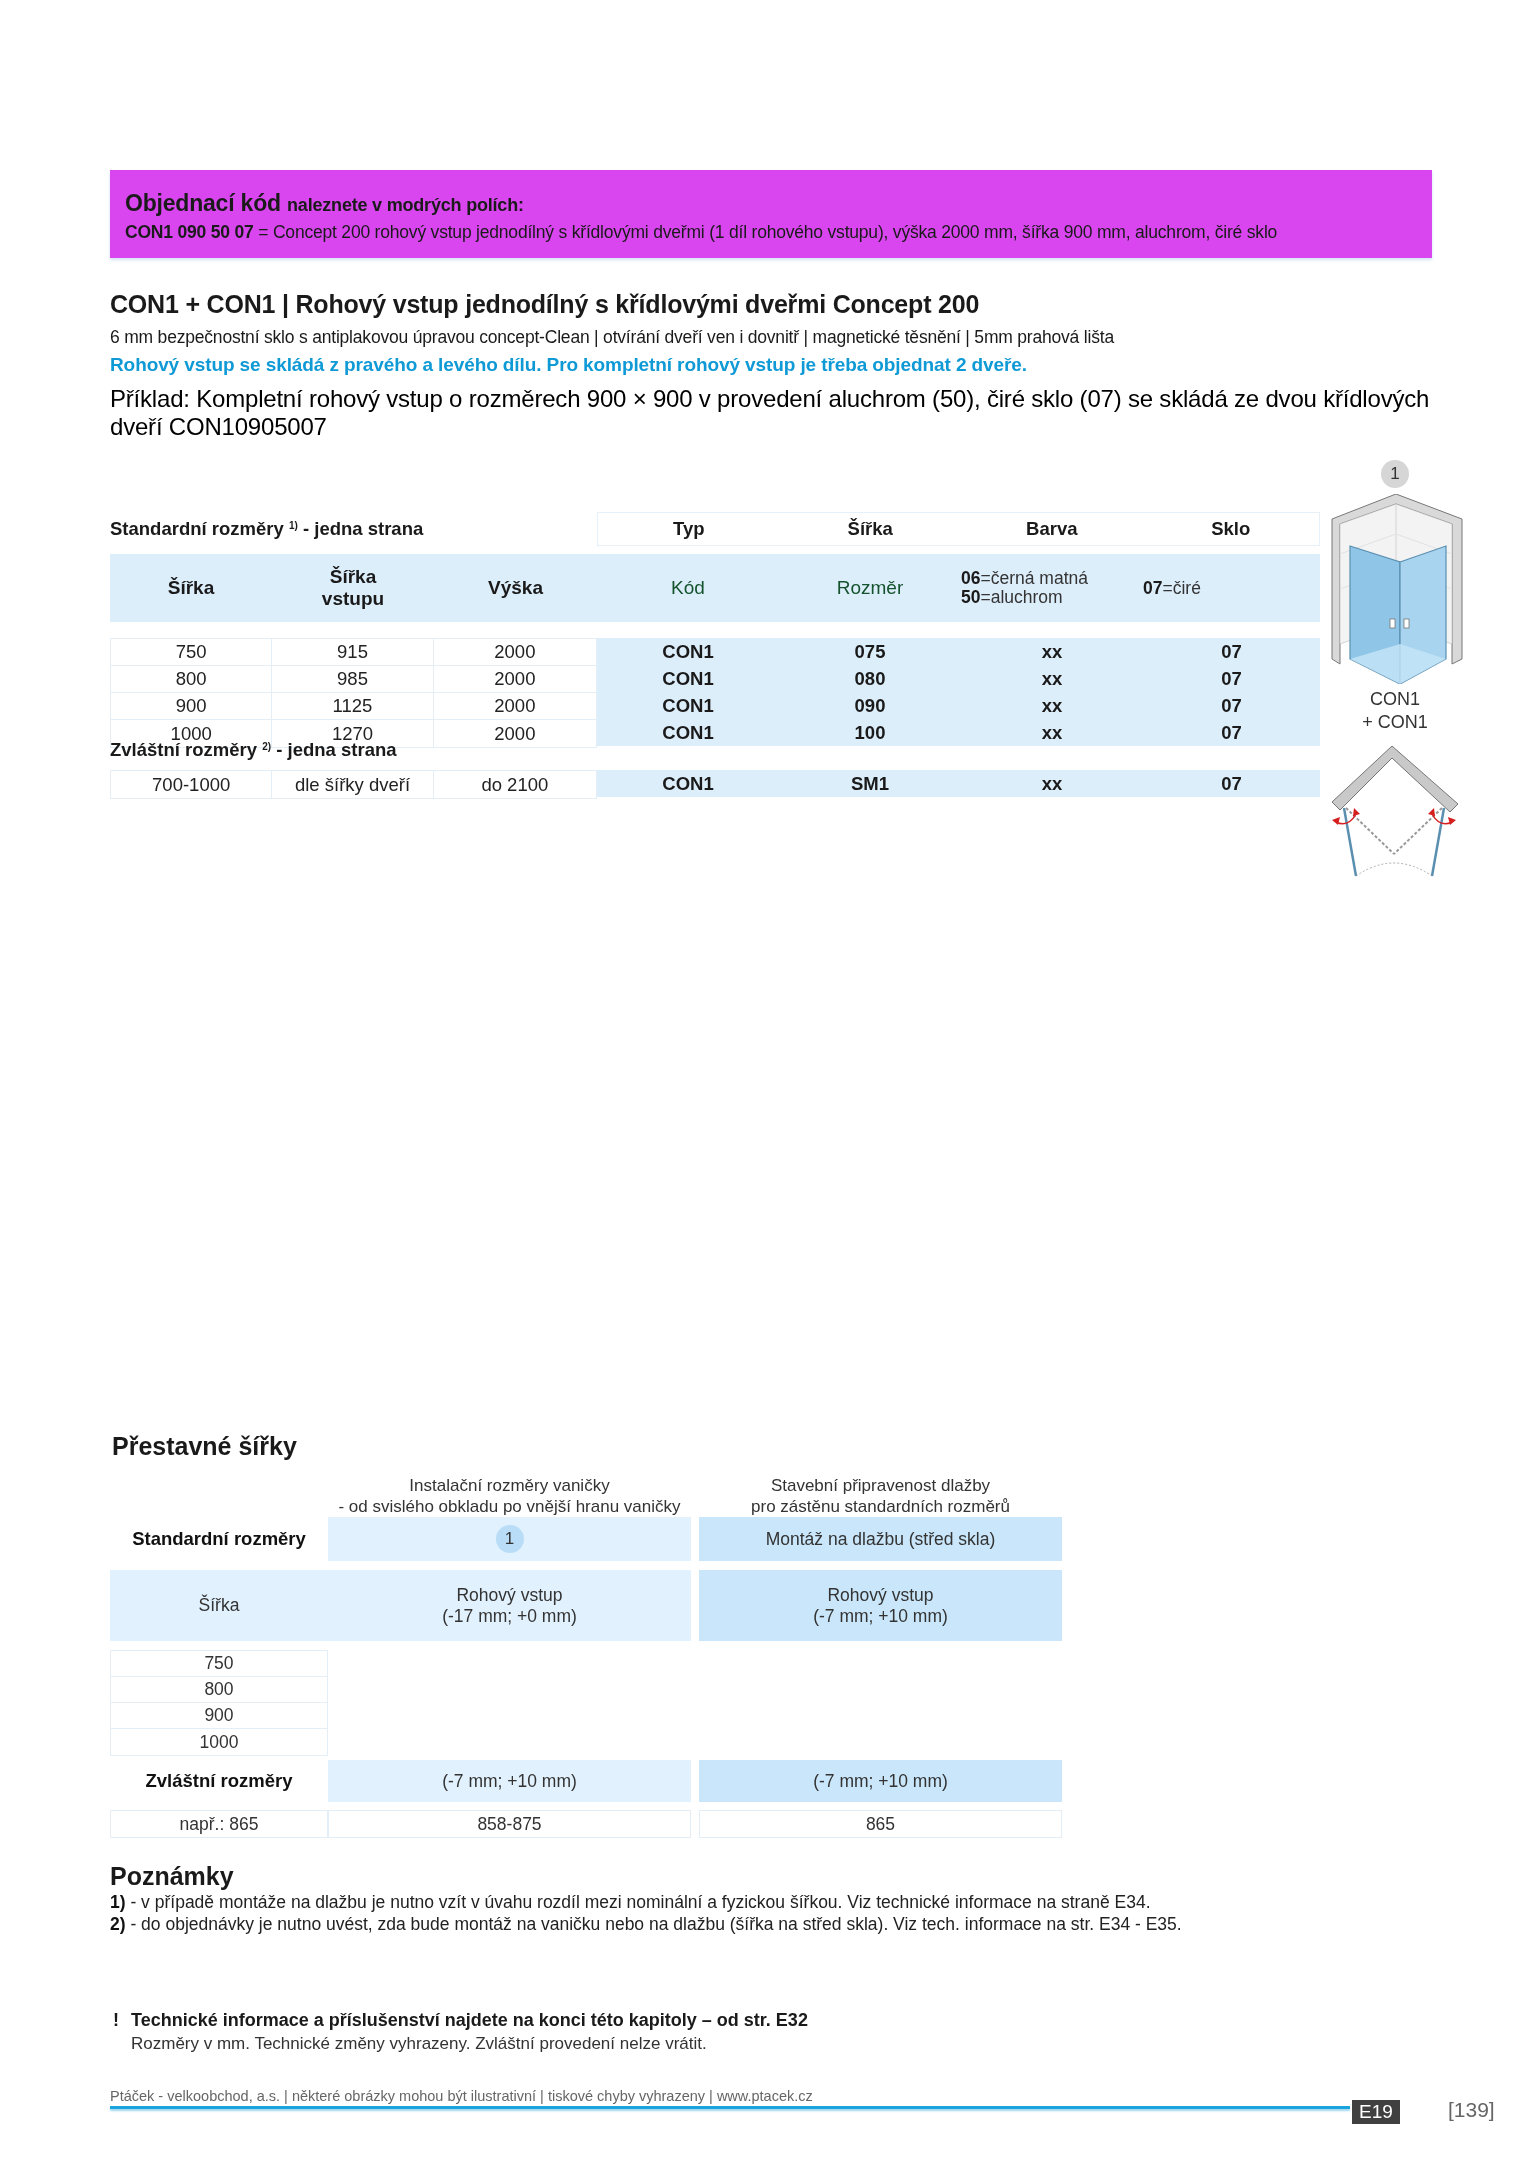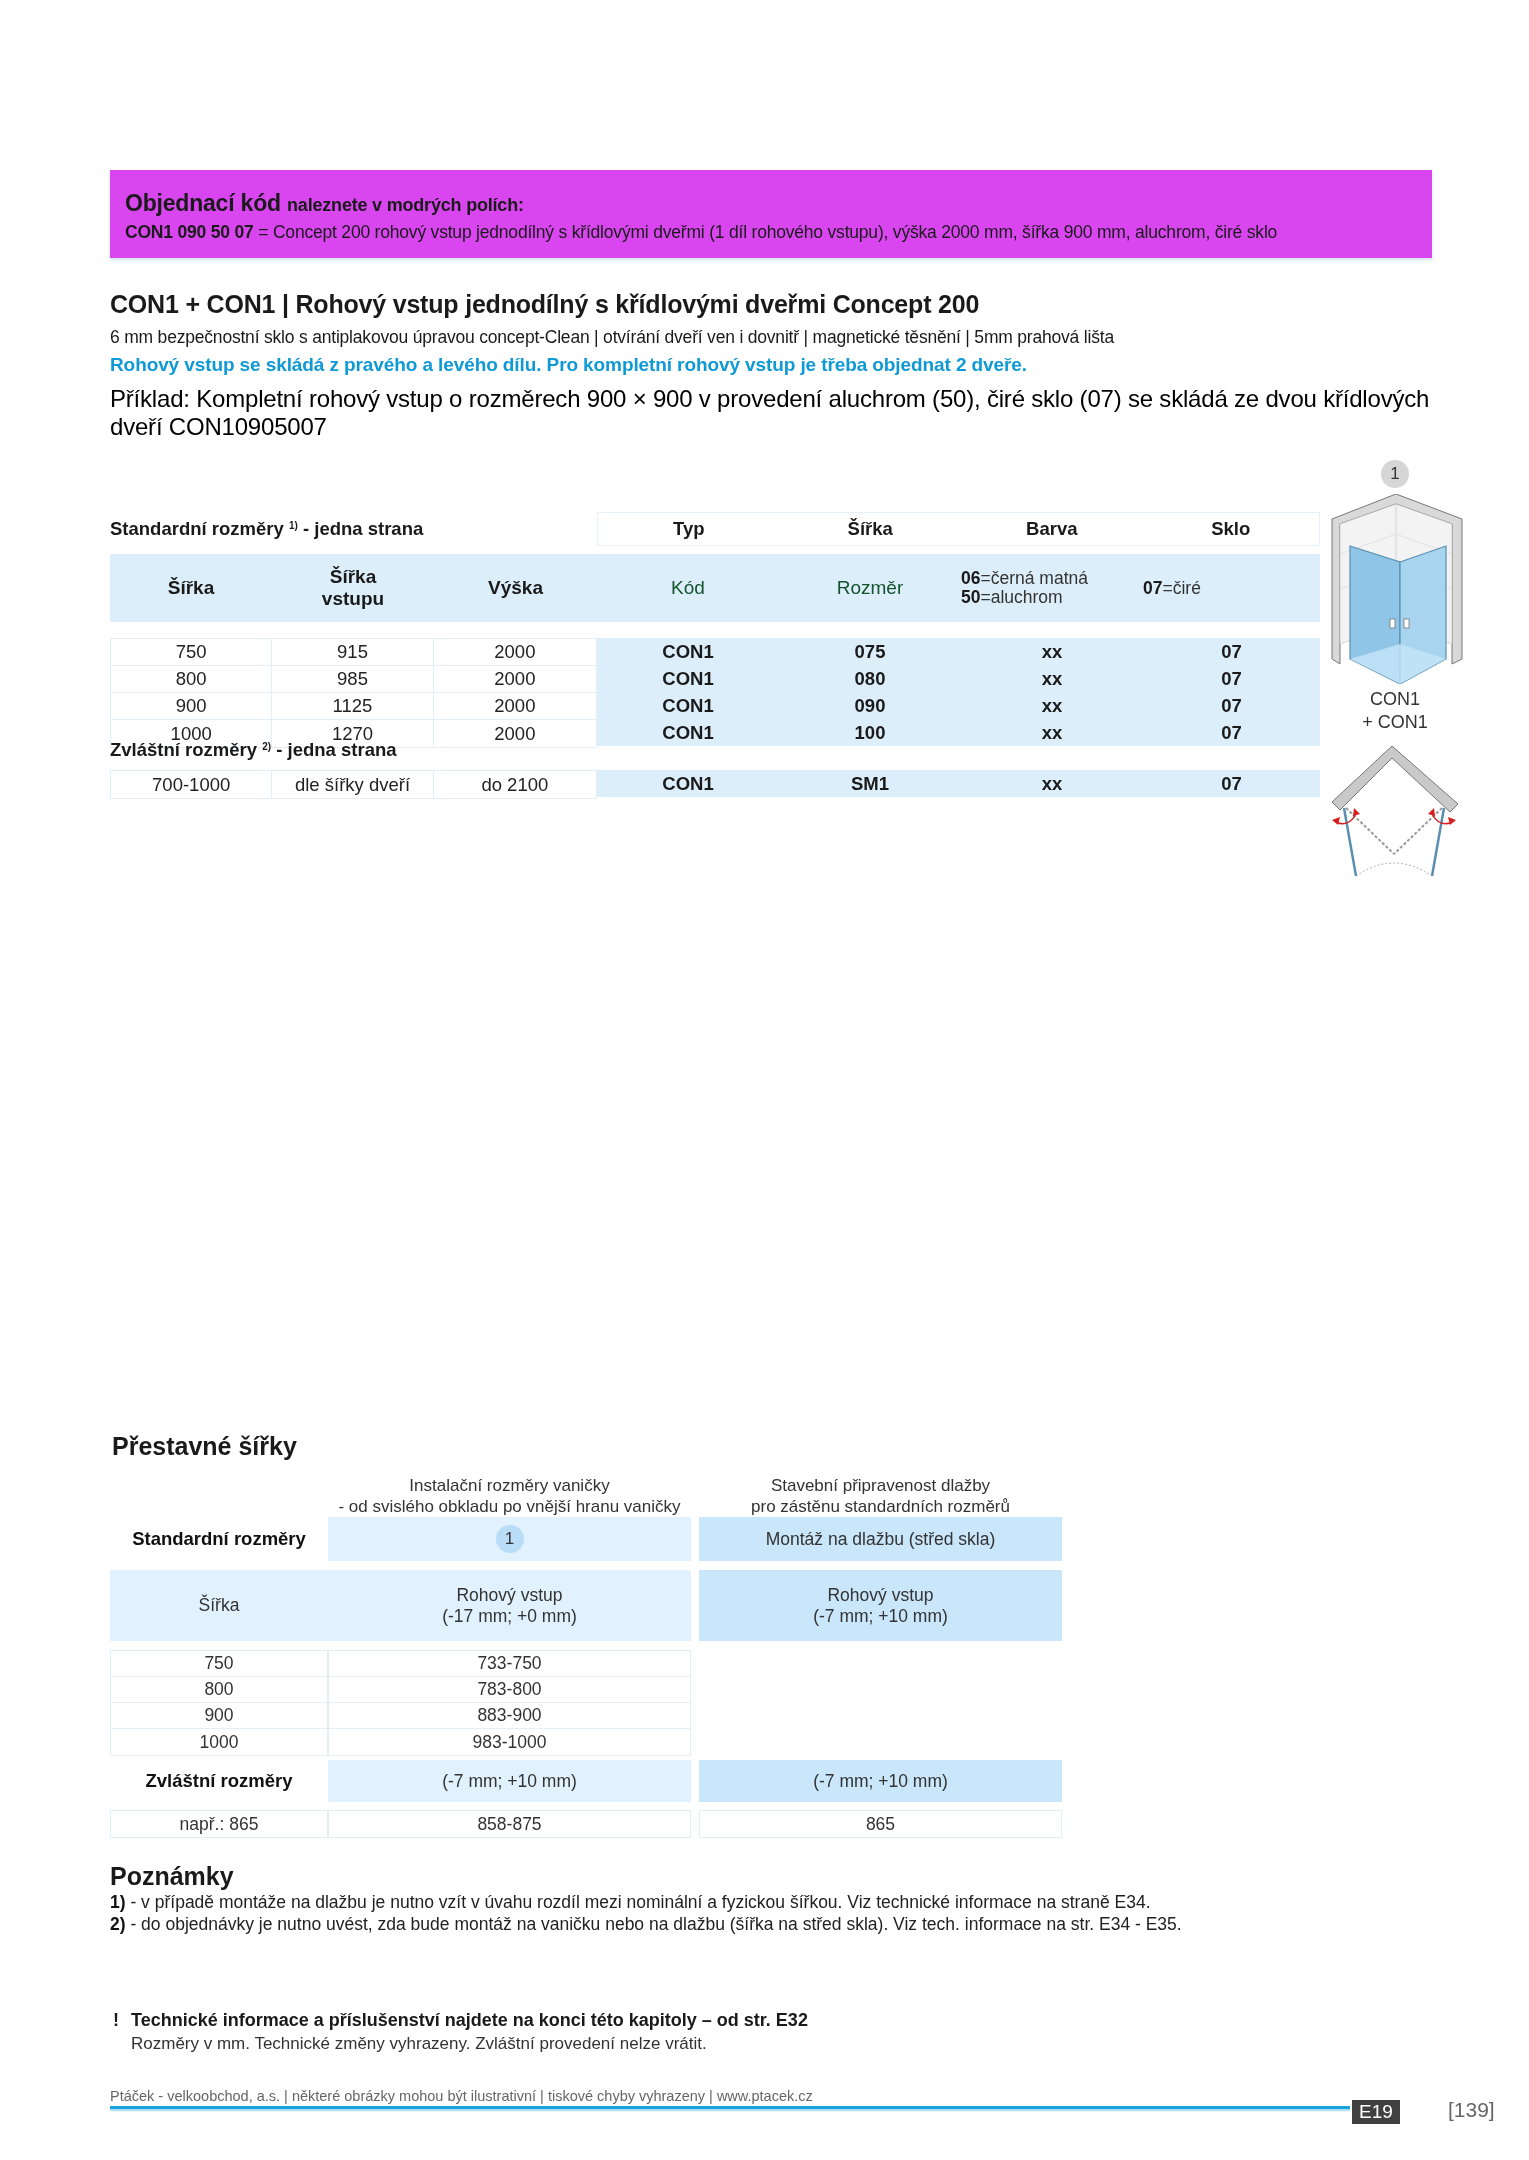--- a/index.html
+++ b/index.html
@@ -272,26 +272,20 @@
   </div>
 </div>
 
 <div class="ps-data">
   <div class="col c1">
     <div class="r">750</div>
     <div class="r">800</div>
     <div class="r">900</div>
     <div class="r">1000</div>
   </div>
-  <div class="col c2">
-    <div class="r">733-750</div>
-    <div class="r">783-800</div>
-    <div class="r">883-900</div>
-    <div class="r">983-1000</div>
-  </div>
   <div class="gap"></div>
 </div>
 
 <div class="ps-row" style="top:1760px;height:42px;">
   <div class="cell c1" style="font-weight:bold;color:#111;font-size:18.5px;">Zvláštní rozměry</div>
   <div class="cell c2 lb1">(-7 mm; +10 mm)</div>
   <div class="gap"></div>
   <div class="cell c3 lb2">(-7 mm; +10 mm)</div>
 </div>
 

